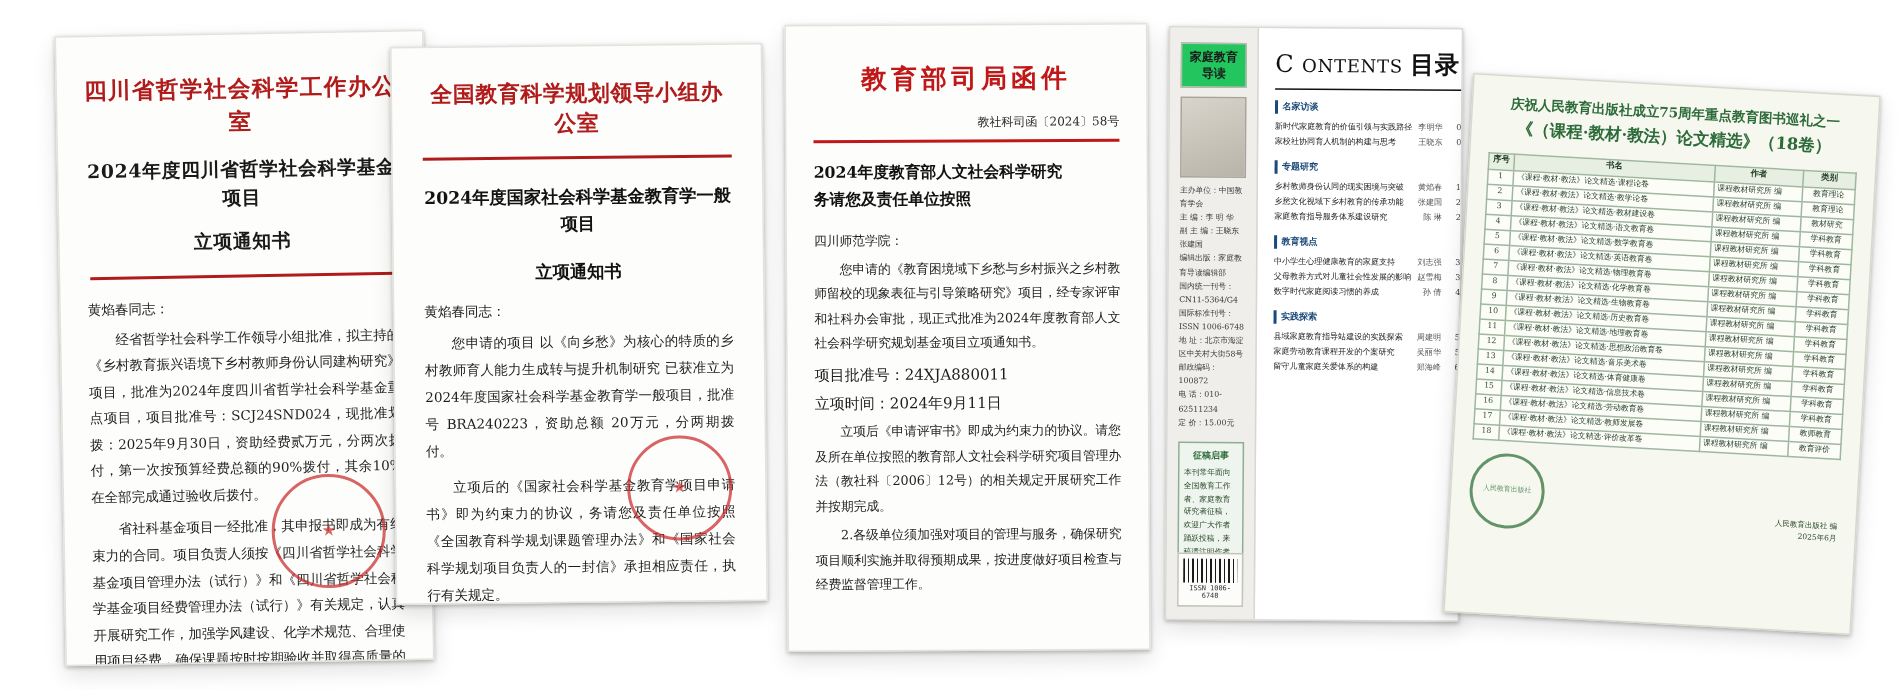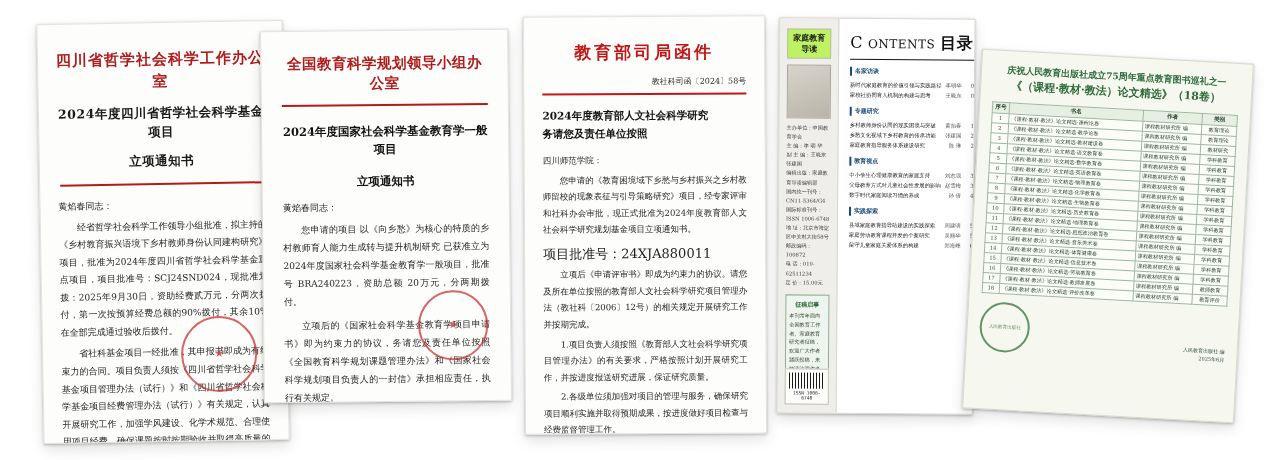--- a/index.html
+++ b/index.html
@@ -141,41 +141,41 @@
     font-size: 8.5px; color: #1d1d1d; margin: 12px 0 5px 0;
     font-family: "DejaVu Serif", "Liberation Serif", serif;
   }
   #doc3 .para {
     font-size: 8.5px; color: #1d1d1d; line-height: 1.95;
     text-align: justify; text-indent: 17px;
     font-family: "DejaVu Serif", "Liberation Serif", serif;
     margin-bottom: 3px;
   }
   #doc3 .kv {
-    font-size: 13px; color: #1d1d1d; line-height: 1.95;
+    font-size: 10px; color: #1d1d1d; line-height: 1.95;
     font-family: "DejaVu Serif", "Liberation Serif", serif;
   }
 
   
   #doc4 {
     left: 778px; top: 18px; width: 196px; height: 396px;
     transform: rotate(0.4deg);
     border: 1px solid #dcdad4;
     padding: 0;
     background: #f2f1ee;
     display: flex;
   }
   #doc4 .leftpage {
     width: 88px; background: #efeeea; border-right: 1px solid #d8d6d0;
     padding: 10px 7px; box-sizing: border-box; position: relative;
   }
   #doc4 .cover-title {
     font-size: 8px; font-weight: bold; color: #1a1a1a; text-align: center;
     font-family: "DejaVu Serif", "Liberation Serif", serif;
-    border: 1px solid #bdbab3; padding: 3px 2px; background: #bef264;
+    border: 1px solid #bdbab3; padding: 3px 2px; background: #22c55e;
   }
   #doc4 .cover-img {
     margin: 6px auto 5px auto; width: 42px; height: 52px;
     background: linear-gradient(160deg,#d8d4cb,#b9b4a9);
     border: 1px solid #a9a49a;
   }
   #doc4 .cover-meta {
     font-size: 5.2px; color: #3a3a3a; line-height: 1.75;
     font-family: "DejaVu Serif", "Liberation Serif", serif;
   }
@@ -307,22 +307,22 @@
 
   <div class="doc" id="doc3">
     <div class="title">教育部司局函件</div>
     <div class="docnum">教社科司函〔2024〕58号</div>
     <div class="rule"></div>
     <div class="subtitle">2024年度教育部人文社会科学研究</div>
     <div class="subtitle">务请您及责任单位按照</div>
     <div class="salute">四川师范学院：</div>
     <div class="para">您申请的《教育困境域下乡愁与乡村振兴之乡村教师留校的现象表征与引导策略研究》项目，经专家评审和社科办会审批，现正式批准为2024年度教育部人文社会科学研究规划基金项目立项通知书。</div>
     <div class="kv">项目批准号：24XJA880011</div>
+    <div class="kv">立项时间：2024年9月11日</div>
     <div class="para">立项后《申请评审书》即成为约束力的协议。请您及所在单位按照的教育部人文社会科学研究项目管理办法（教社科〔2006〕12号）的相关规定开展研究工作并按期完成。</div>
-    <div class="para">1.项目负责人须按照《教育部人文社会科学研究项目管理办法》的有关要求，严格按照计划开展研究工作，并按进度报送研究进展，保证研究质量。</div>
     <div class="para">2.各级单位须加强对项目的管理与服务，确保研究项目顺利实施并取得预期成果，按进度做好项目检查与经费监督管理工作。</div>
 
   </div>
 
   <div class="doc" id="doc4">
     <div class="leftpage">
       <div class="cover-title">家庭教育导读</div>
       <div class="cover-img"></div>
       <div class="cover-meta">
         <div>主办单位：中国教育学会</div>

